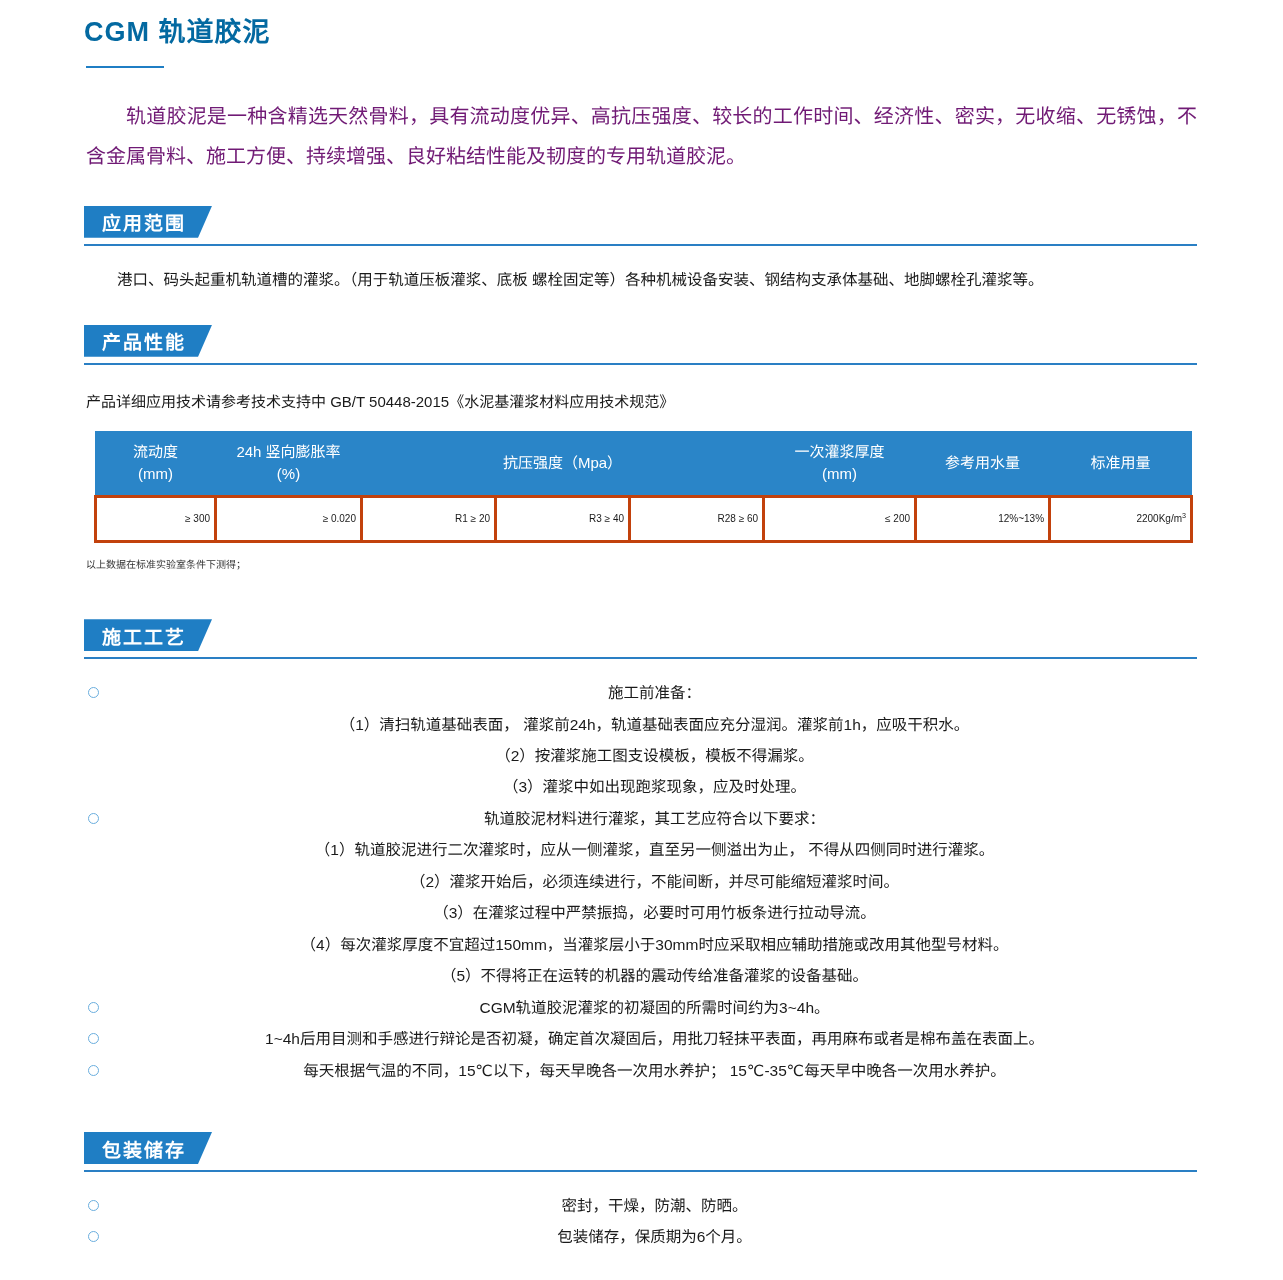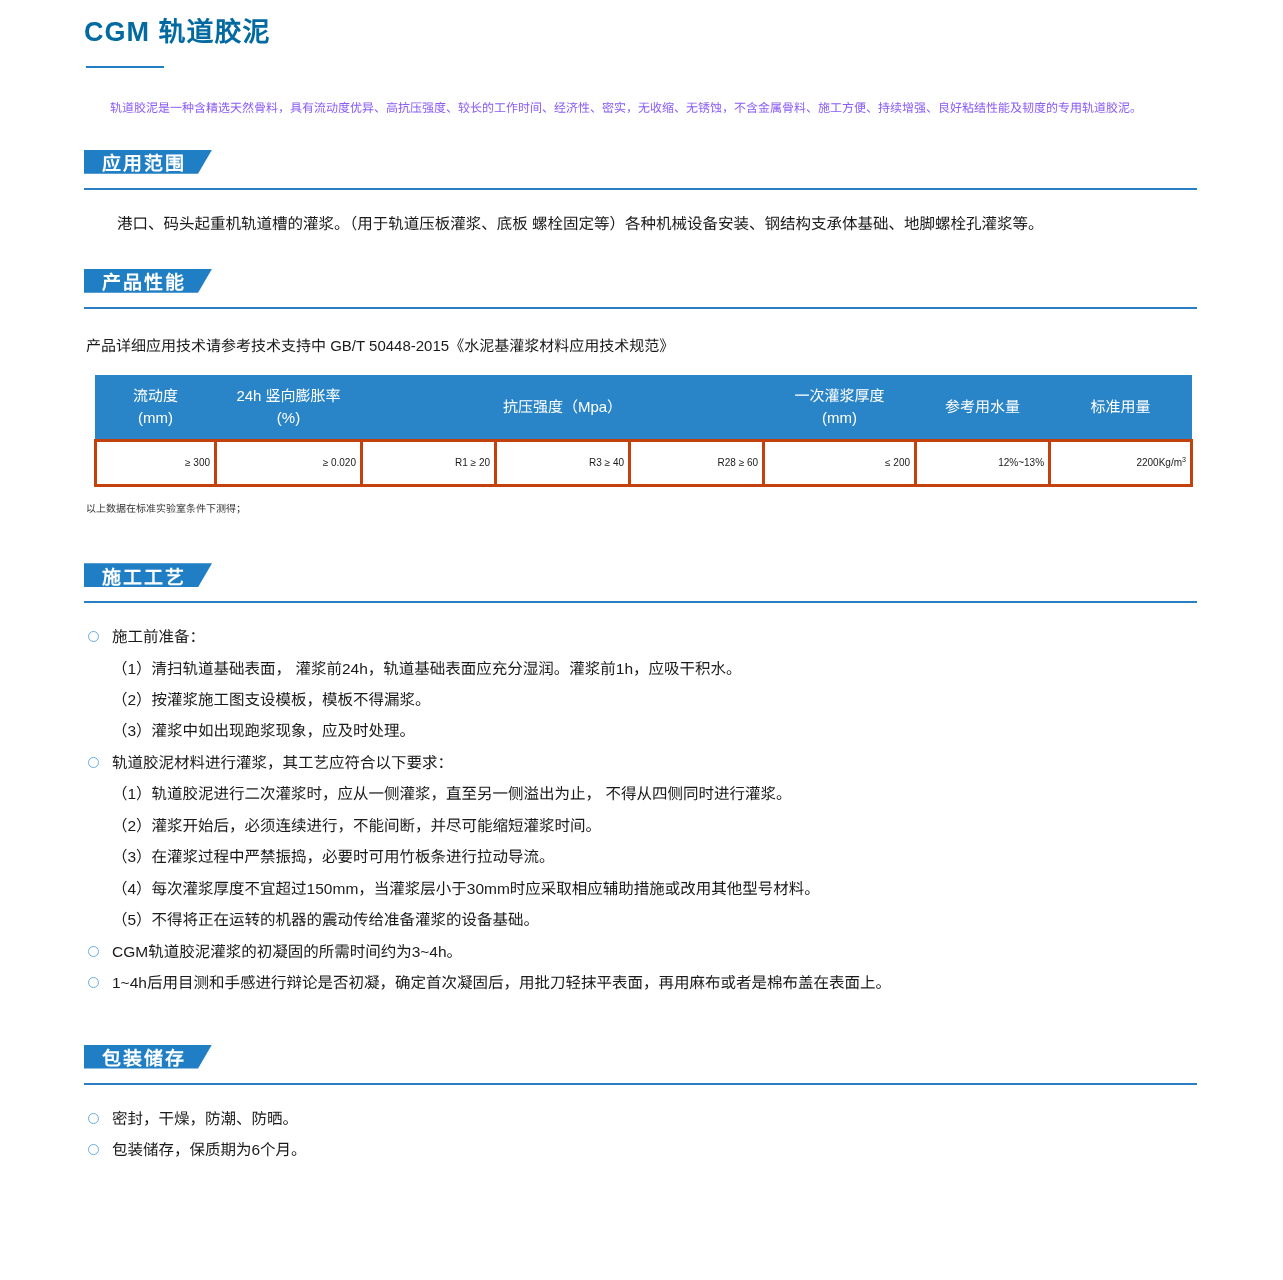--- a/index.html
+++ b/index.html
@@ -34,41 +34,41 @@
   .title-rule {
     width: 78px;
     height: 2px;
     background: #1f7ec4;
     margin: 14px 0 0 86px;
   }
 
   
   .intro {
     margin: 28px 86px 0 86px;
-    font-size: 12px;
+    font-size: 20px;
     line-height: 2.0;
-    color: #8b5cf6;
+    color: #701a75;
     text-indent: 2em;
     text-align: justify;
   }
 
   
   .section {
     margin-top: 30px;
   }
   .sec-head {
     position: relative;
     margin: 0 86px 0 84px;
     height: 40px;
   }
   .sec-flag {
     position: absolute;
     left: 0;
     top: 0;
-    height: 24px;
+    height: 32px;
     background: #1f7ec4;
     color: #ffffff;
     font-size: 19px;
     font-weight: 700;
     letter-spacing: 2px;
     padding: 0 26px 0 18px;
     display: flex;
     align-items: center;
     box-sizing: border-box;
     clip-path: polygon(0 0, 100% 0, calc(100% - 14px) 100%, 0 100%);
@@ -135,20 +135,21 @@
     list-style: none;
     margin: 14px 0 0 0;
     padding: 0;
   }
   ul.bullets > li {
     position: relative;
     padding-left: 26px;
     font-size: 15.5px;
     line-height: 2.03;
     color: #1a1a1a;
+    text-align: center;
   }
   ul.bullets > li.sub {
     padding-left: 26px;
   }
   .dot {
     position: absolute;
     left: 2px;
     top: 10px;
     width: 11px;
     height: 11px;
@@ -244,20 +245,21 @@
           <li class="sub"><span>（2）按灌浆施工图支设模板，模板不得漏浆。</span></li>
           <li class="sub"><span>（3）灌浆中如出现跑浆现象，应及时处理。</span></li>
           <li><span class="dot"></span><span>轨道胶泥材料进行灌浆，其工艺应符合以下要求：</span></li>
           <li class="sub"><span>（1）轨道胶泥进行二次灌浆时，应从一侧灌浆，直至另一侧溢出为止， 不得从四侧同时进行灌浆。</span></li>
           <li class="sub"><span>（2）灌浆开始后，必须连续进行，不能间断，并尽可能缩短灌浆时间。</span></li>
           <li class="sub"><span>（3）在灌浆过程中严禁振捣，必要时可用竹板条进行拉动导流。</span></li>
           <li class="sub"><span>（4）每次灌浆厚度不宜超过150mm，当灌浆层小于30mm时应采取相应辅助措施或改用其他型号材料。</span></li>
           <li class="sub"><span>（5）不得将正在运转的机器的震动传给准备灌浆的设备基础。</span></li>
           <li><span class="dot"></span><span>CGM轨道胶泥灌浆的初凝固的所需时间约为3~4h。</span></li>
           <li><span class="dot"></span><span> 1~4h后用目测和手感进行辩论是否初凝，确定首次凝固后，用批刀轻抹平表面，再用麻布或者是棉布盖在表面上。</span></li>
+          <li><span class="dot"></span><span>每天根据气温的不同，15℃以下，每天早晚各一次用水养护； 15℃-35℃每天早中晚各一次用水养护。</span></li>
         </ul>
     </div>
   </div>
 
   <div class="section" style="margin-top:46px;">
     <div class="sec-head">
       <div class="sec-flag">包装储存</div>
       <div class="sec-underline"></div>
     </div>
     <div class="sec-body">

